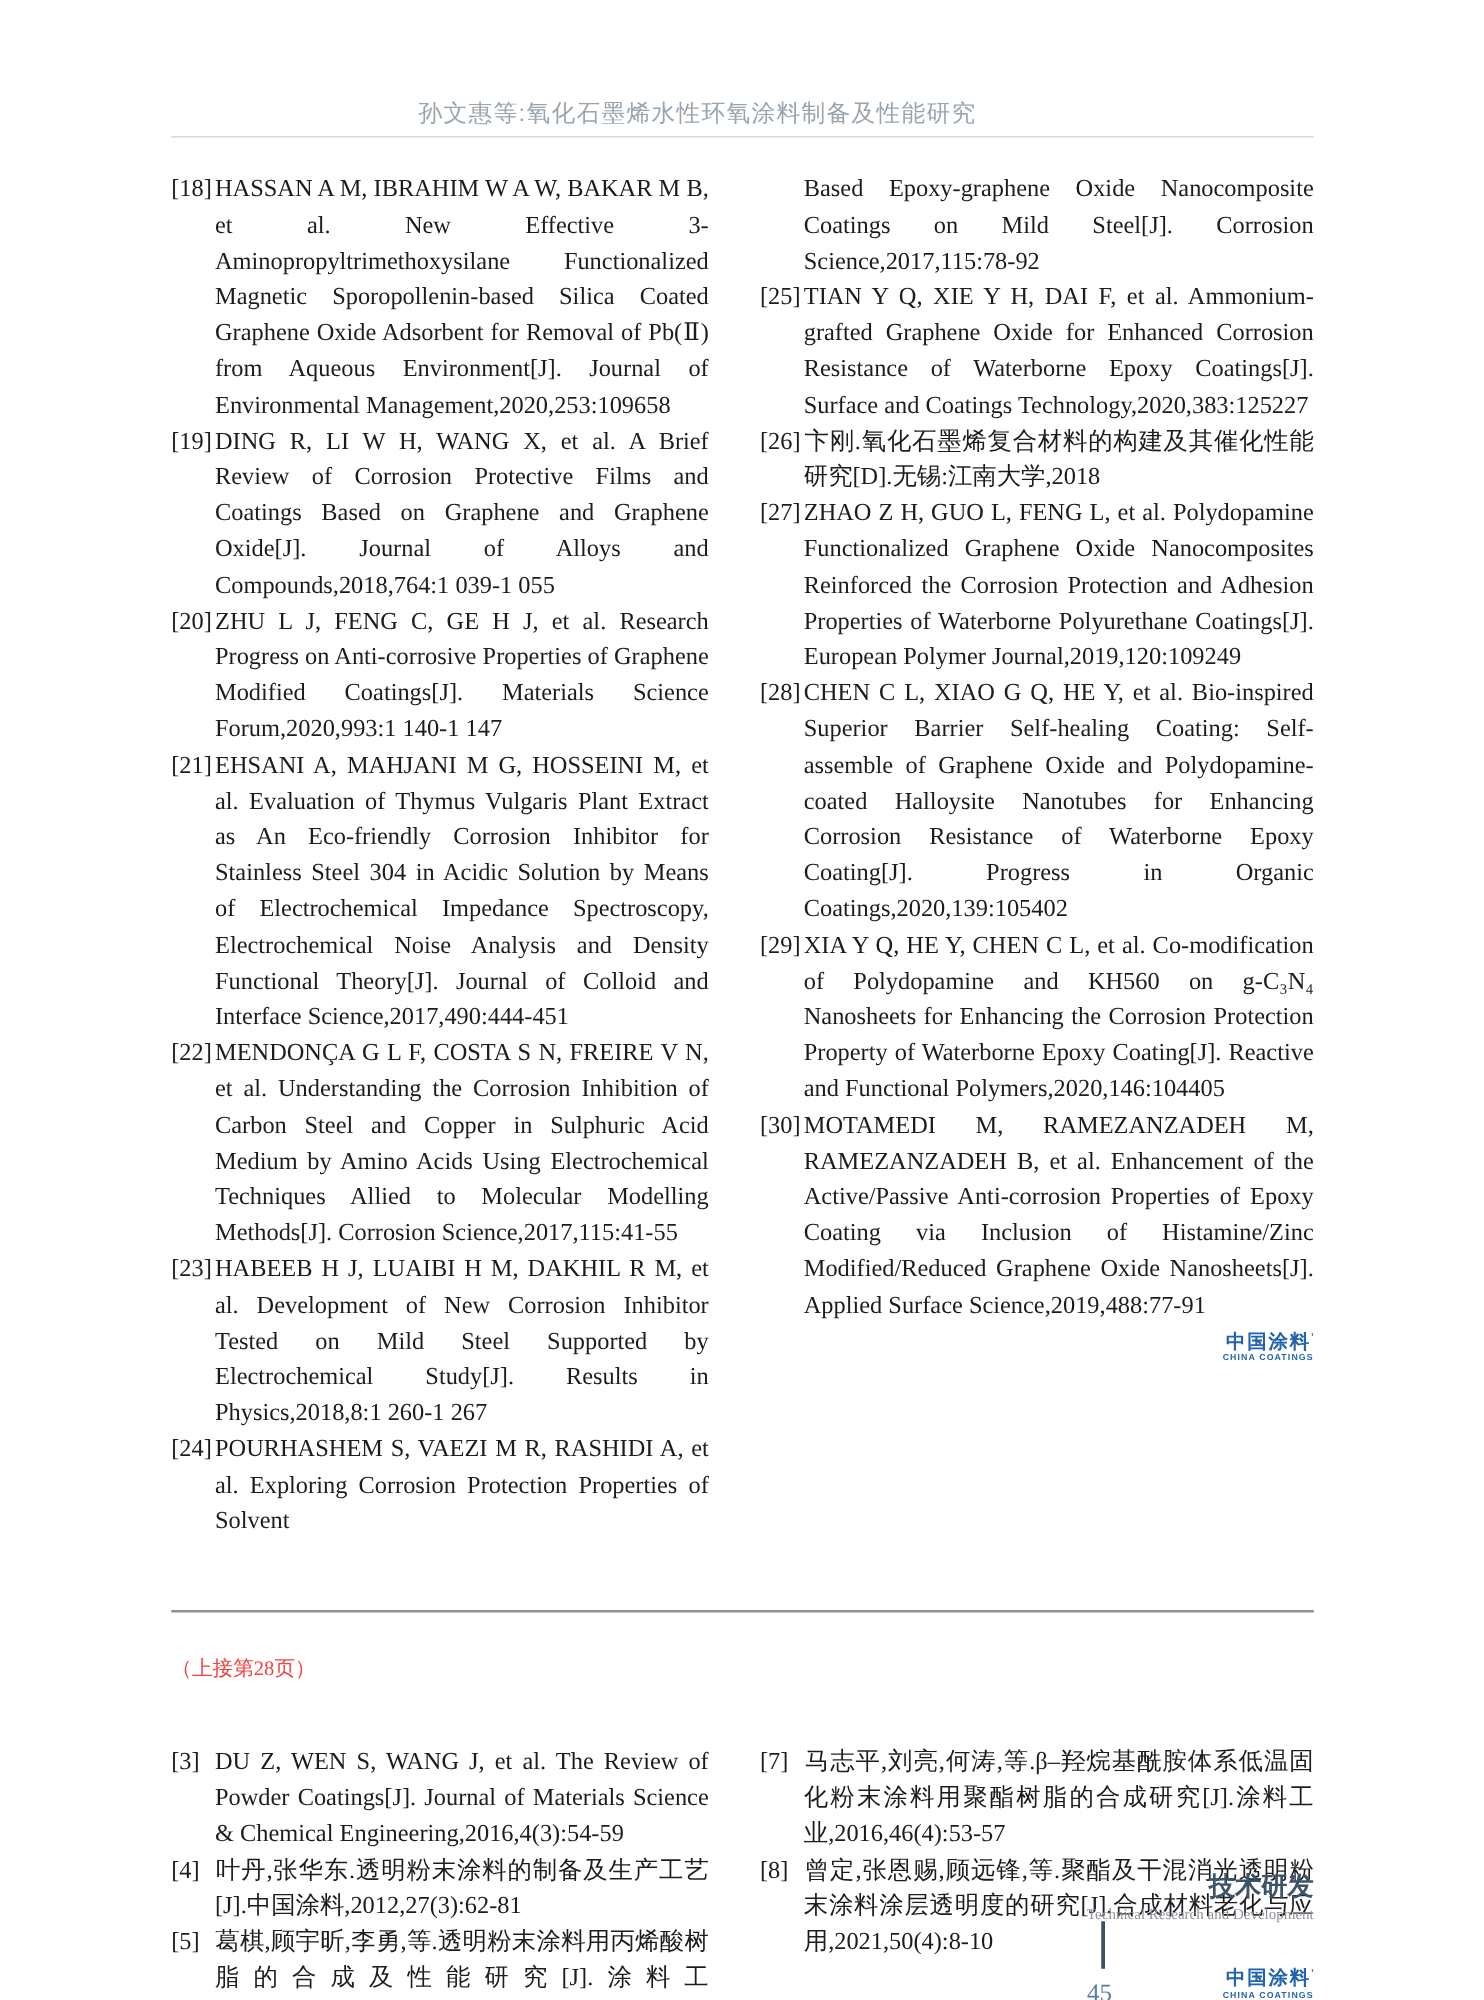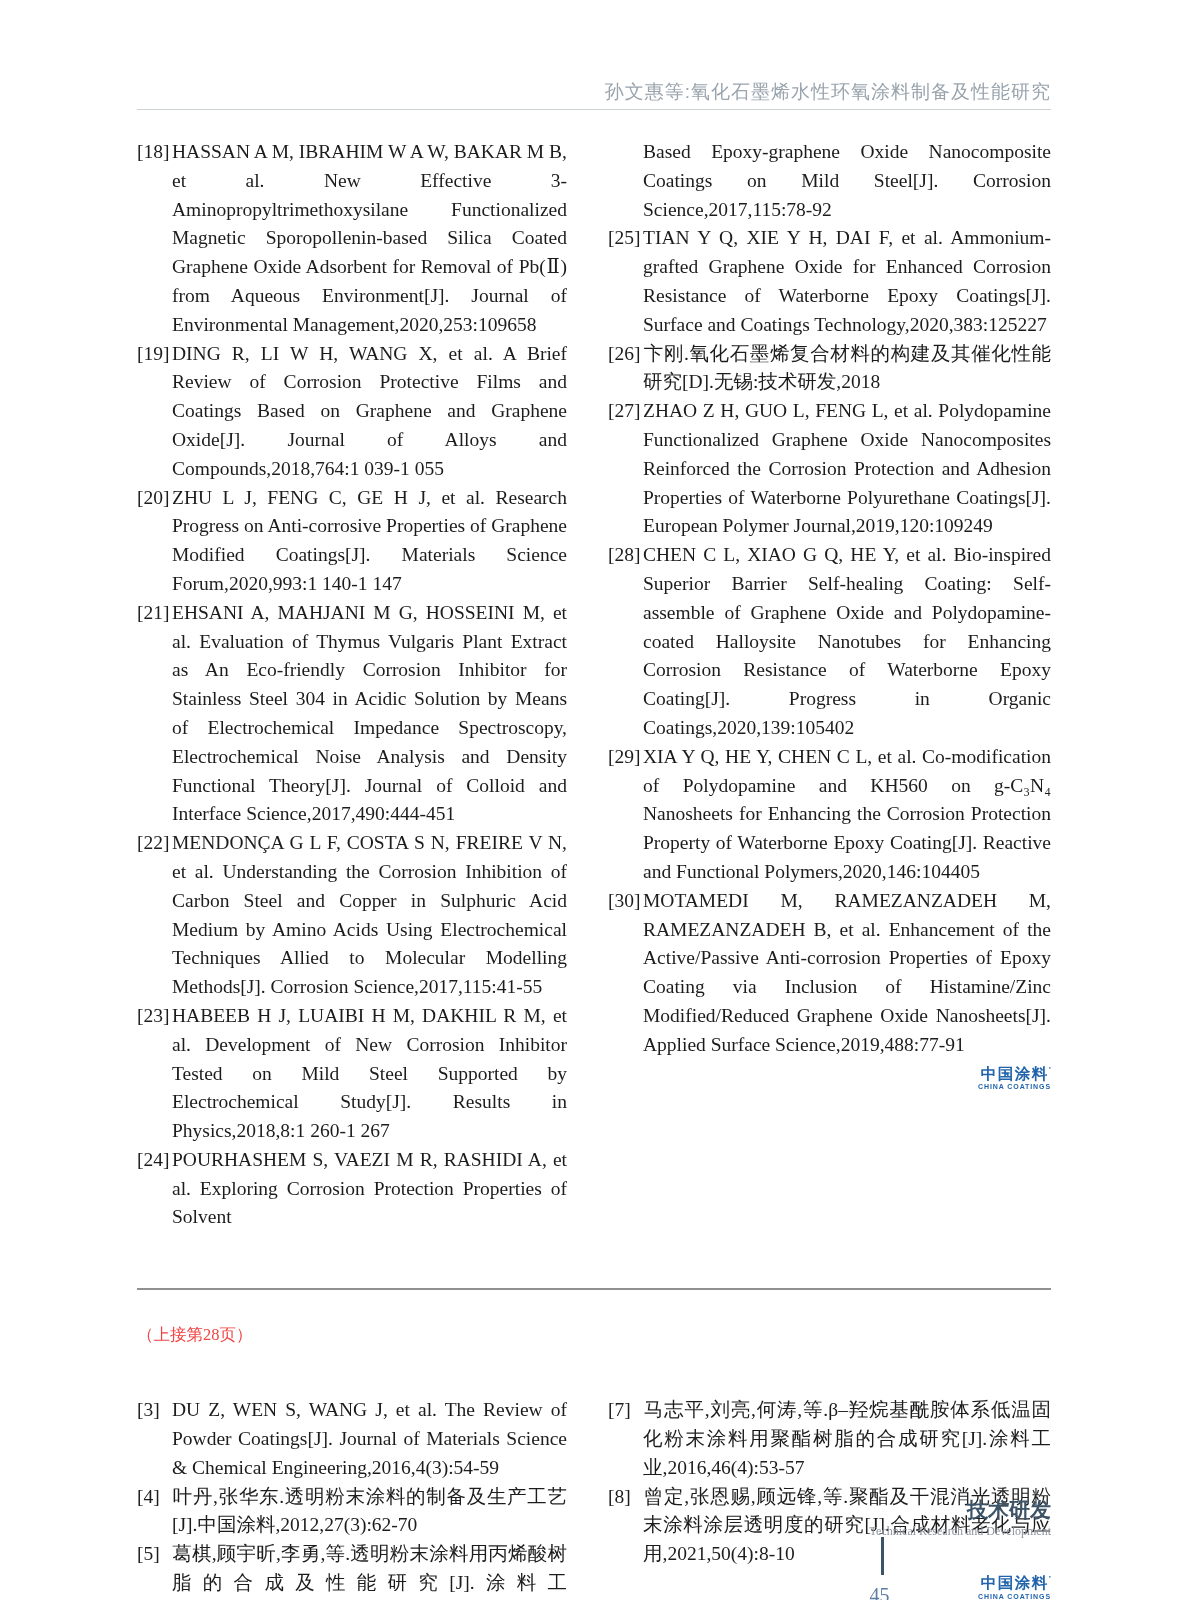--- a/index.html
+++ b/index.html
@@ -6,21 +6,21 @@
   .page {
     position:relative;
     width:1187px; height:1600px;
     background:#ffffff;
     overflow:hidden;
     font-family:"Liberation Serif","DejaVu Serif",serif;
     color:#1c1c1c;
   }
 
   
-  .running-header { padding:82px 136px 0 65px; text-align:right; }
+  .running-header { padding:82px 136px 0 65px; text-align:center; }
   .running-title {
     font-family:"Liberation Sans","DejaVu Sans",sans-serif;
     font-size:19px; color:#99a4ad; letter-spacing:1px; line-height:1;
   }
   .header-rule { margin:7px 136px 0 137px; border-top:1px solid #ccd1d4; height:0; }
 
   
   .refs { display:flex; margin-left:137px; margin-right:136px; }
   .refs-top { margin-top:28px; }
   .refs-bottom { margin-top:49px; }
@@ -107,21 +107,21 @@
 
           <div class="ref">
             <span class="ref-label"></span><span class="ref-text">Based Epoxy-graphene Oxide Nanocomposite Coatings on Mild Steel[J]. Corrosion Science,2017,115:78-92</span>
           </div>
 
           <div class="ref">
             <span class="ref-label">[25]</span><span class="ref-text">TIAN Y Q, XIE Y H, DAI F, et al. Ammonium-grafted Graphene Oxide for Enhanced Corrosion Resistance of Waterborne Epoxy Coatings[J]. Surface and Coatings Technology,2020,383:125227</span>
           </div>
 
           <div class="ref">
-            <span class="ref-label">[26]</span><span class="ref-text">卞刚.氧化石墨烯复合材料的构建及其催化性能研究[D].无锡:技术研发,2018</span>
+            <span class="ref-label">[26]</span><span class="ref-text">卞刚.氧化石墨烯复合材料的构建及其催化性能研究[D].无锡:江南大学,2018</span>
           </div>
 
           <div class="ref">
             <span class="ref-label">[27]</span><span class="ref-text">ZHAO Z H, GUO L, FENG L, et al. Polydopamine Functionalized Graphene Oxide Nanocomposites Reinforced the Corrosion Protection and Adhesion Properties of Waterborne Polyurethane Coatings[J]. European Polymer Journal,2019,120:109249</span>
           </div>
 
           <div class="ref">
             <span class="ref-label">[28]</span><span class="ref-text">CHEN C L, XIAO G Q, HE Y, et al. Bio-inspired Superior Barrier Self-healing Coating: Self-assemble of Graphene Oxide and Polydopamine-coated Halloysite Nanotubes for Enhancing Corrosion Resistance of Waterborne Epoxy Coating[J]. Progress in Organic Coatings,2020,139:105402</span>
           </div>
 
@@ -145,21 +145,21 @@
   <div class="continuation-note">（上接第28页）</div>
 
   <div class="refs refs-bottom">
     <div class="col col-left">
 
         <div class="ref">
           <span class="ref-label">[3]</span><span class="ref-text">DU Z, WEN S, WANG J, et al. The Review of Powder Coatings[J]. Journal of Materials Science &amp; Chemical Engineering,2016,4(3):54-59</span>
         </div>
 
         <div class="ref">
-          <span class="ref-label">[4]</span><span class="ref-text">叶丹,张华东.透明粉末涂料的制备及生产工艺[J].中国涂料,2012,27(3):62-70</span>
+          <span class="ref-label">[4]</span><span class="ref-text">叶丹,张华东.透明粉末涂料的制备及生产工艺[J].中国涂料,2012,27(3):62-81</span>
         </div>
 
         <div class="ref">
           <span class="ref-label">[5]</span><span class="ref-text">葛棋,顾宇昕,李勇,等.透明粉末涂料用丙烯酸树脂的合成及性能研究[J].涂料工业,2018,48(10):20-24</span>
         </div>
 
       </div>
     <div class="col col-right">
       <div>
 

